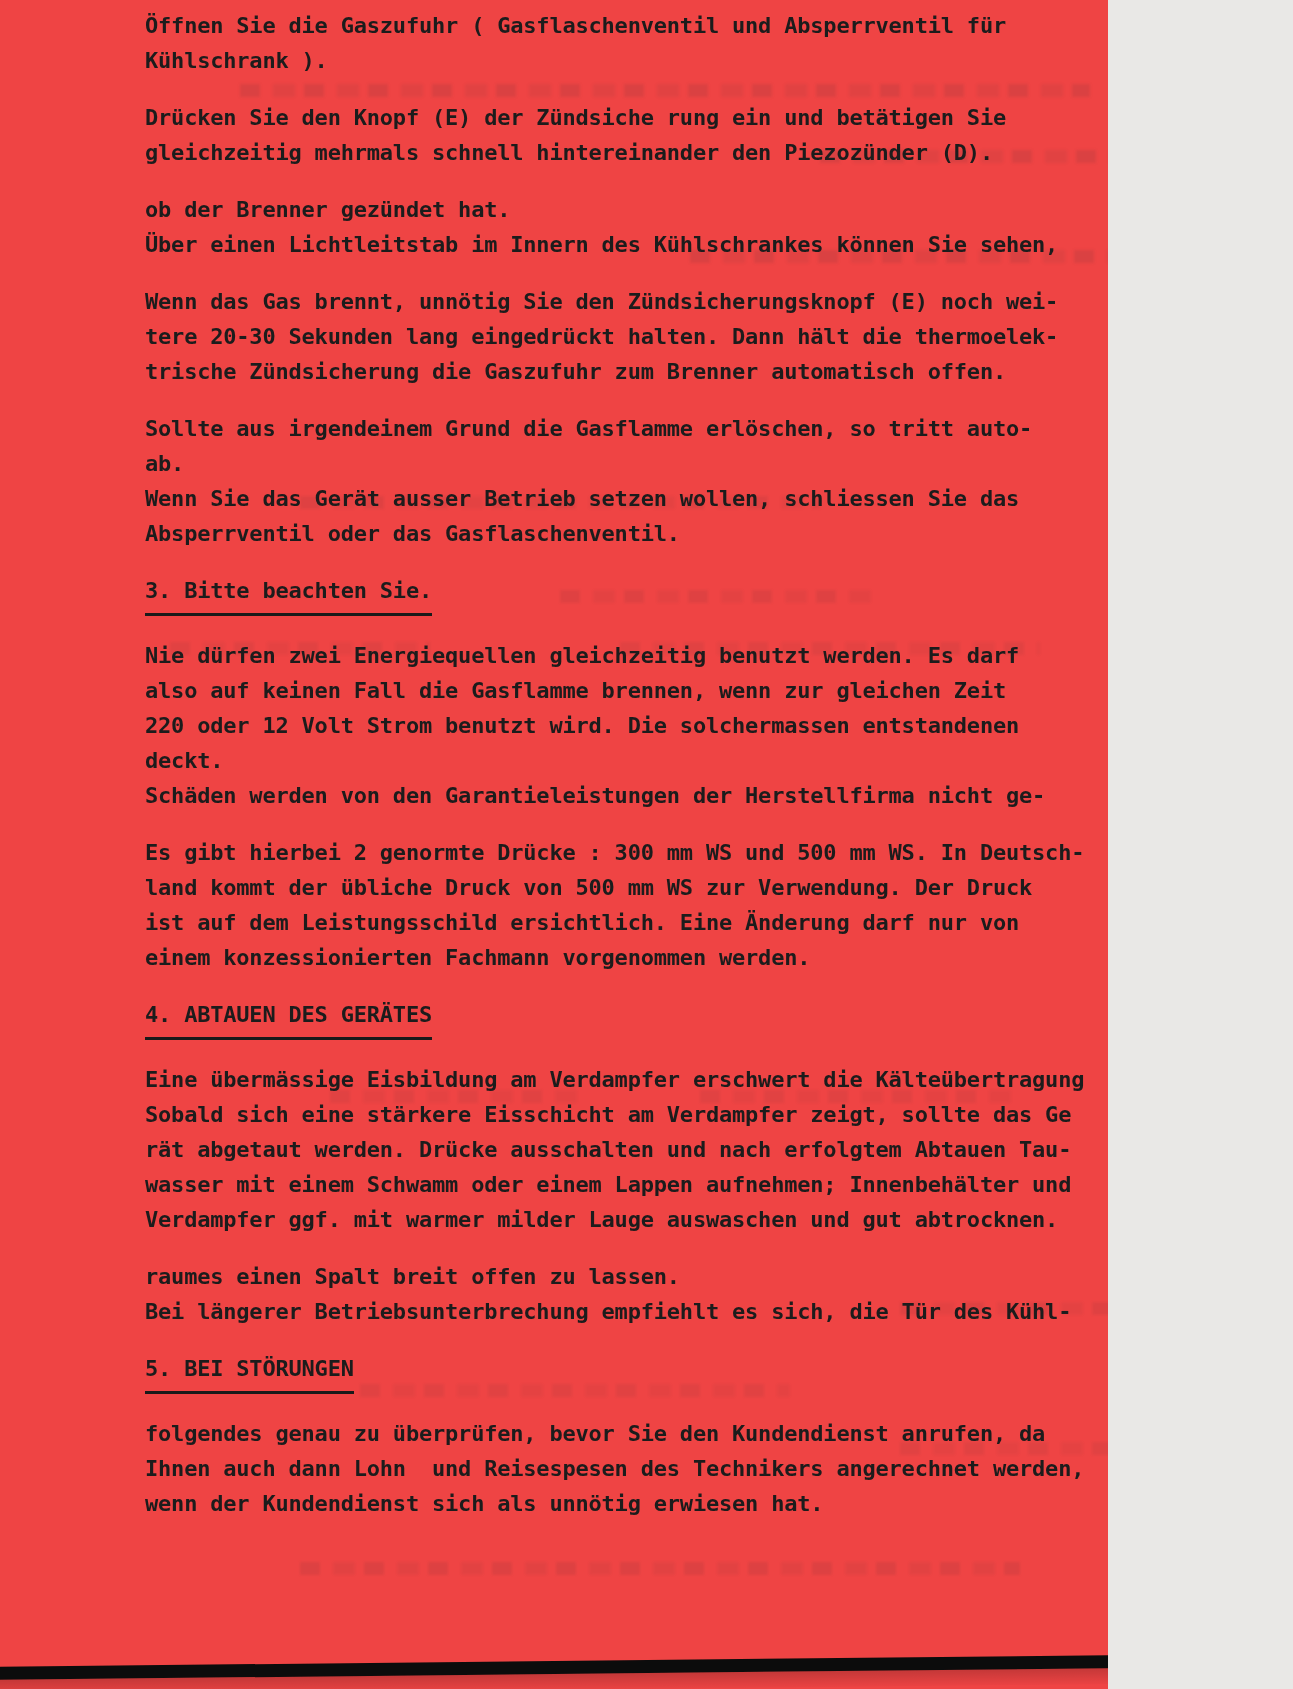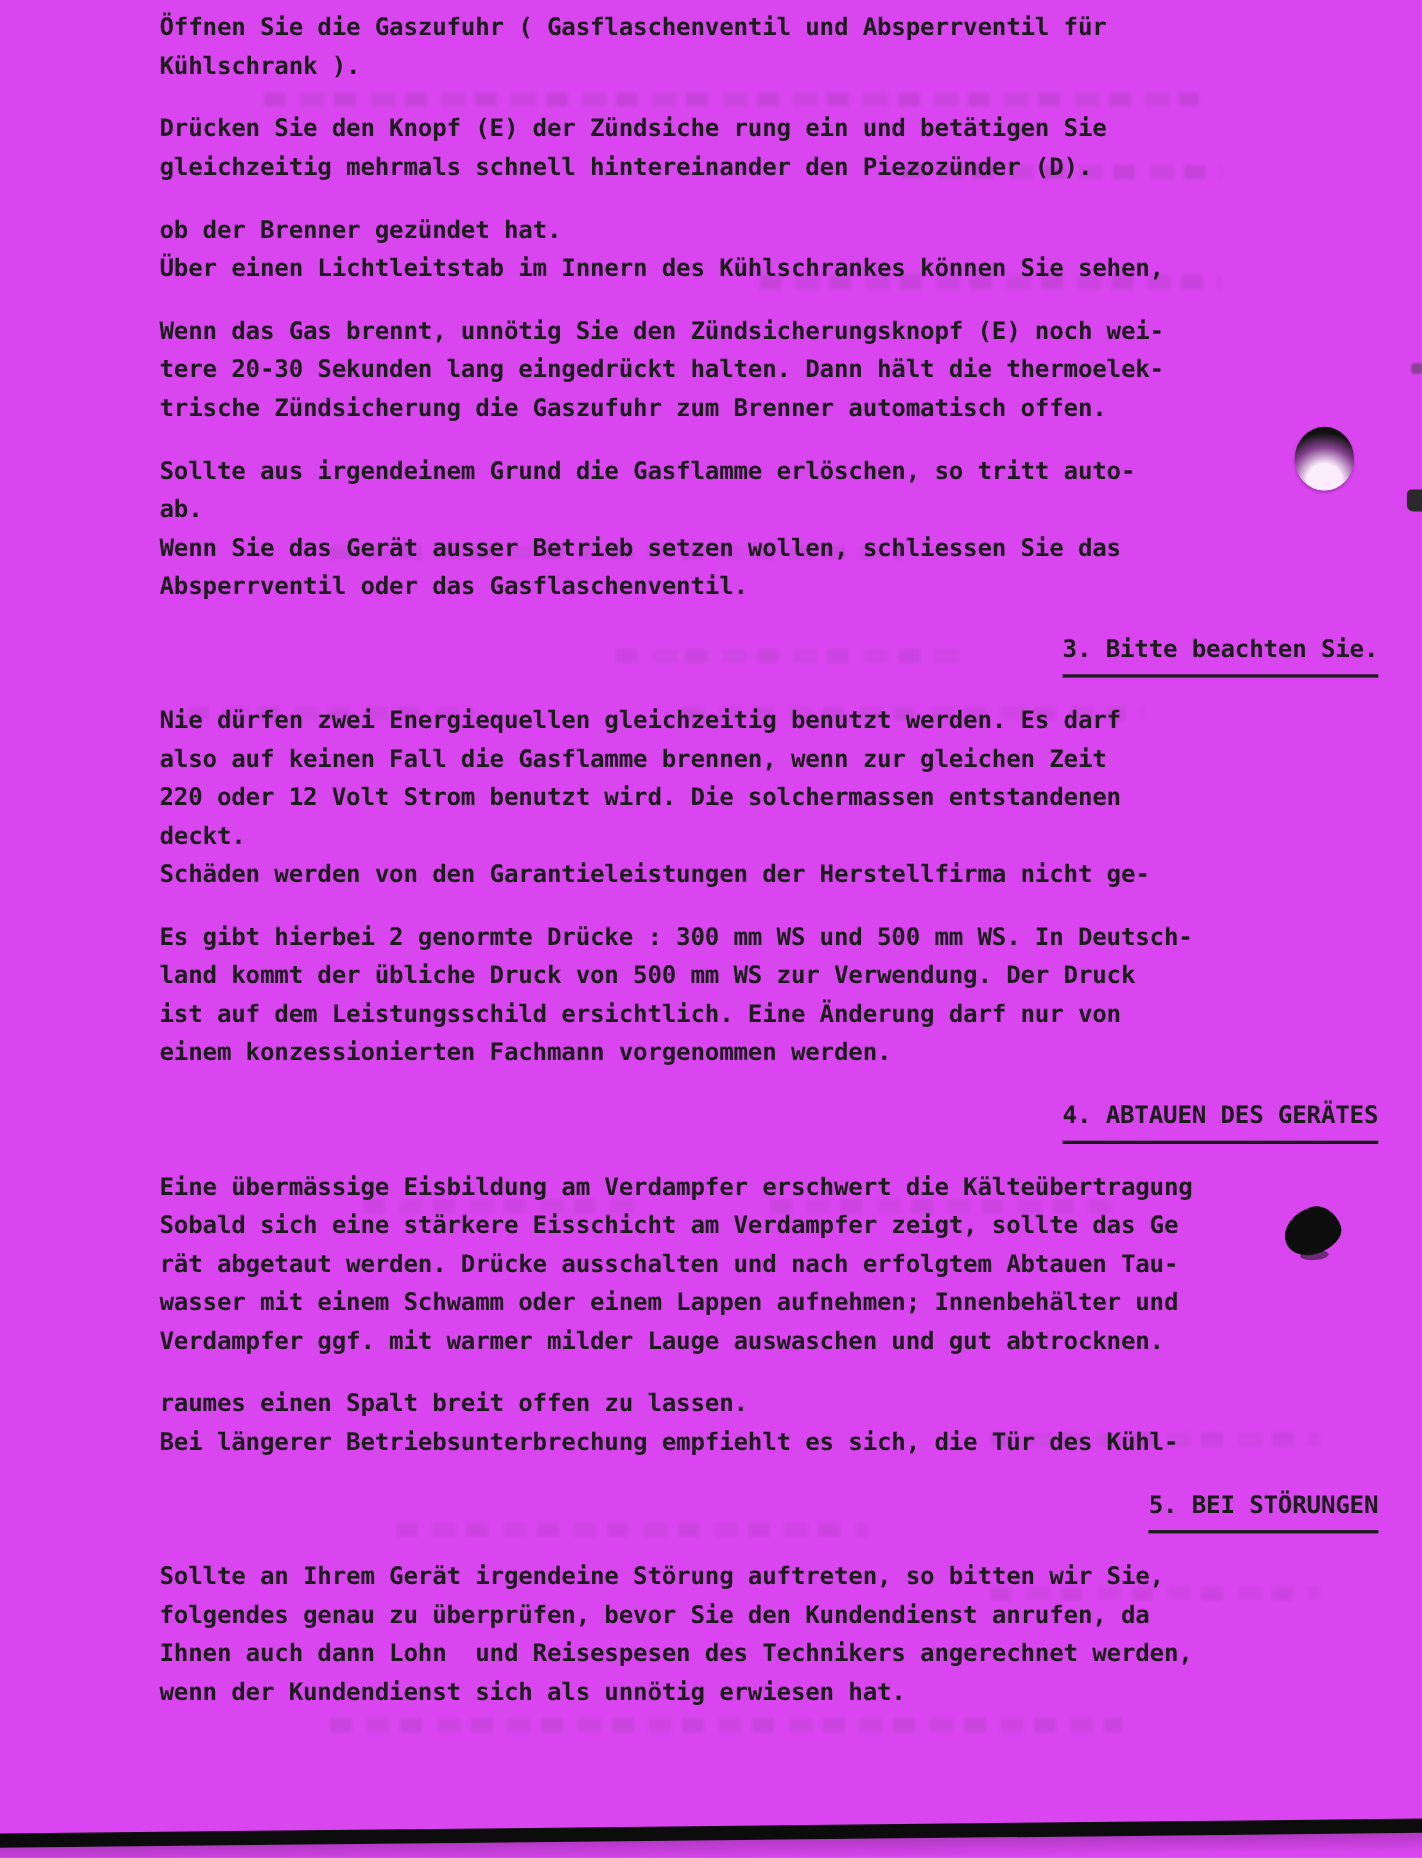--- a/index.html
+++ b/index.html
@@ -1,34 +1,34 @@
 <!DOCTYPE html>
 <html><head>
 <meta charset="utf-8">
 <style>
   html,body{margin:0;padding:0;background:#e9e8e6;}
   .page{
     position:relative;
-    width:1293px;height:1689px;
-    background:#d946ef;
+    width:1108px;height:1689px;
+    background:#ef4444;
     overflow:hidden;
     font-family:"DejaVu Sans Mono","Liberation Mono",monospace;
     color:#1c1c1c;
   }
   .doc{
     position:absolute;
     left:145px;top:8px;right:40px;
     font-size:22px;
     font-weight:bold;
     line-height:35px;
     letter-spacing:-0.2px;
   }
   .block{margin:0 0 22px 0;}
   .ln{white-space:pre;}
-  .heading-block{margin:0 0 22px 0;text-align:right;}
+  .heading-block{margin:0 0 22px 0;}
   .hd{
     display:inline-block;
     white-space:pre;
     border-bottom:3px solid #1a1a1a;
     padding-bottom:5px;
   }
   
   .smudge{
     position:absolute;
     height:13px;
@@ -150,21 +150,20 @@
     <div class="block">
       <div class="ln">raumes einen Spalt breit offen zu lassen.</div>
       <div class="ln">Bei längerer Betriebsunterbrechung empfiehlt es sich, die Tür des Kühl-</div>
     </div>
 
     <div class="heading-block">
       <span class="hd">5. BEI STÖRUNGEN</span>
     </div>
 
     <div class="block">
-      <div class="ln">Sollte an Ihrem Gerät irgendeine Störung auftreten, so bitten wir Sie,</div>
       <div class="ln">folgendes genau zu überprüfen, bevor Sie den Kundendienst anrufen, da</div>
       <div class="ln">Ihnen auch dann Lohn  und Reisespesen des Technikers angerechnet werden,</div>
       <div class="ln">wenn der Kundendienst sich als unnötig erwiesen hat.</div>
     </div>
 
   </div>
 
   <div class="smudge" style="left:240px;top:84px;width:850px;"></div>
   <div class="smudge" style="left:820px;top:150px;width:290px;"></div>
   <div class="smudge" style="left:690px;top:250px;width:420px;"></div>

